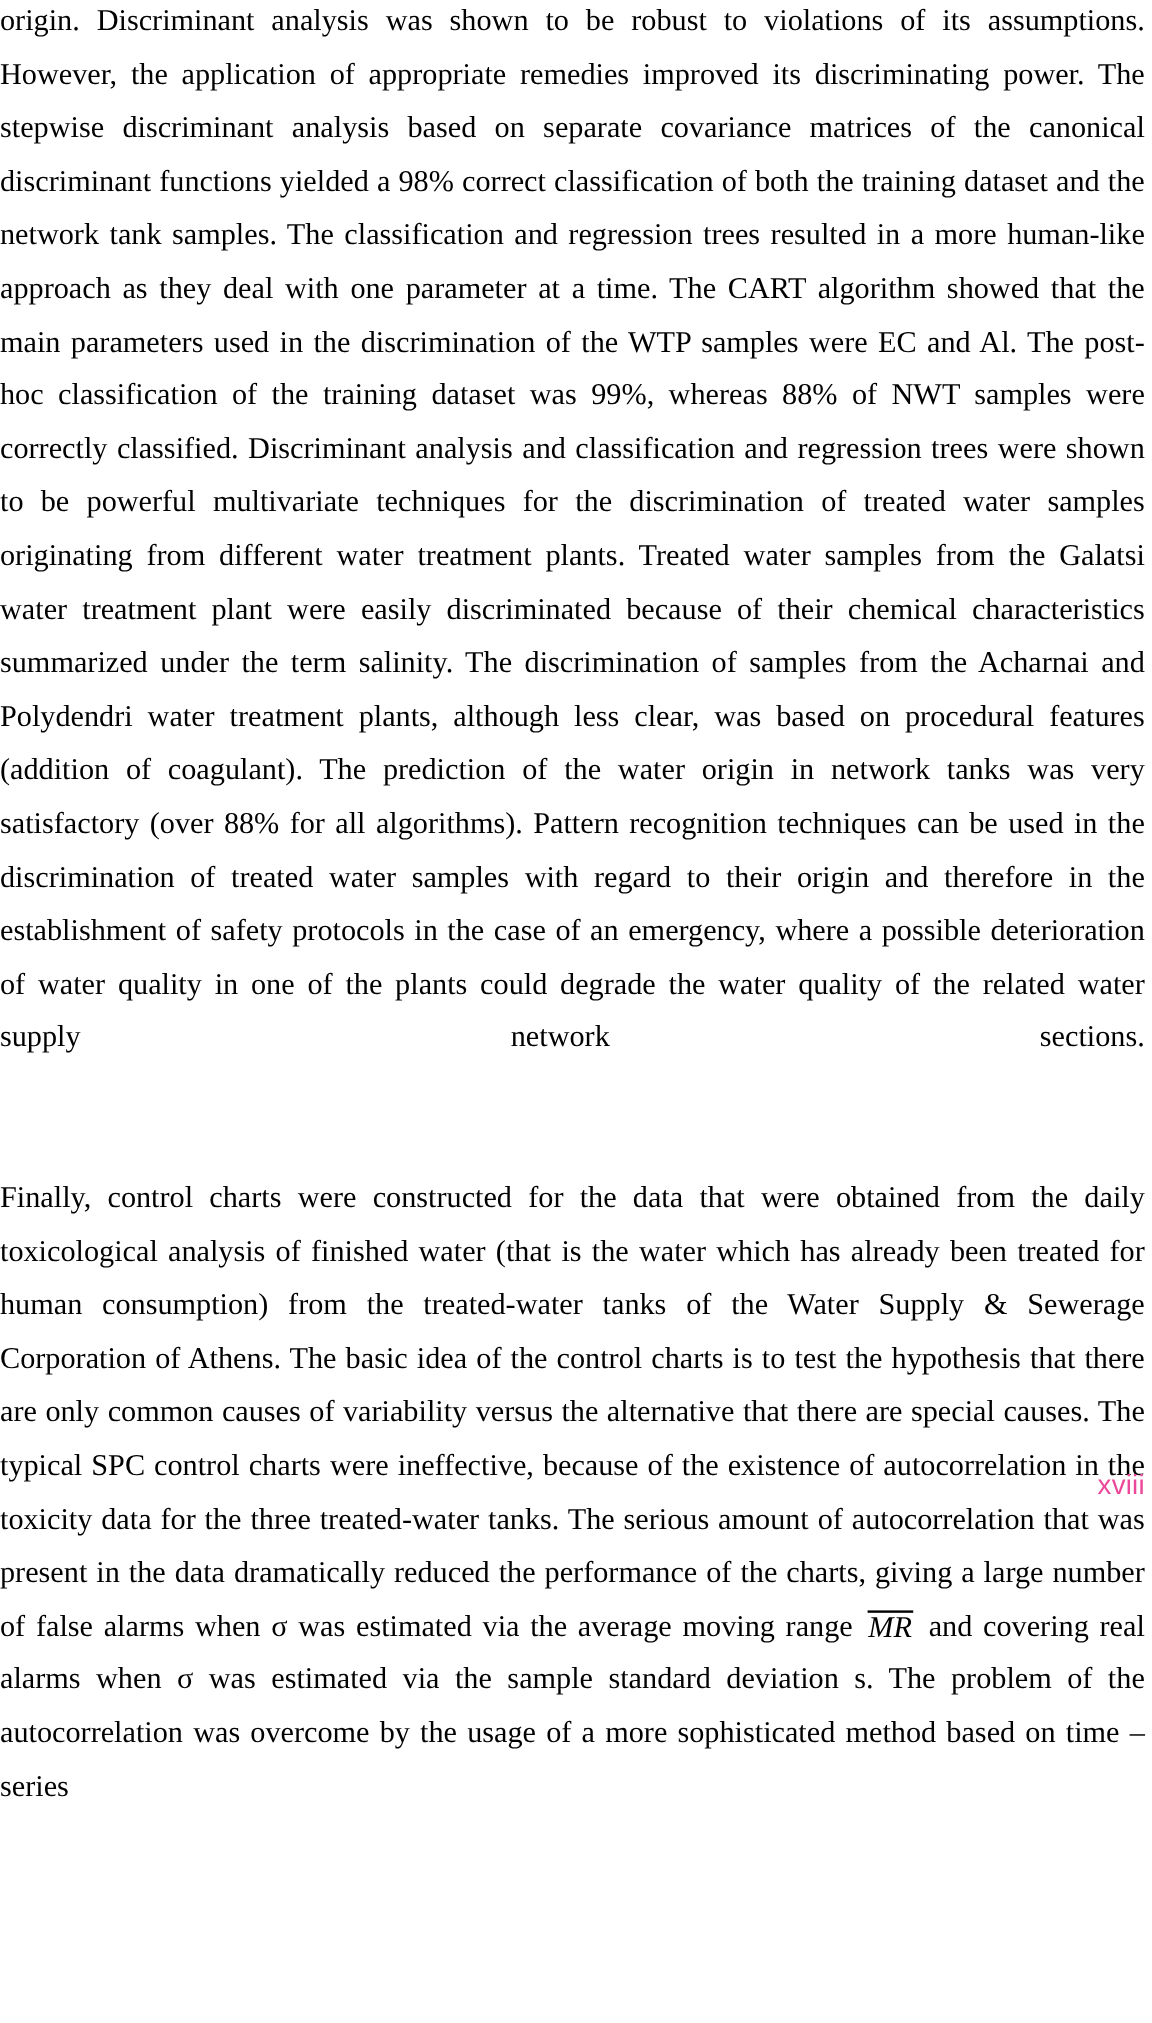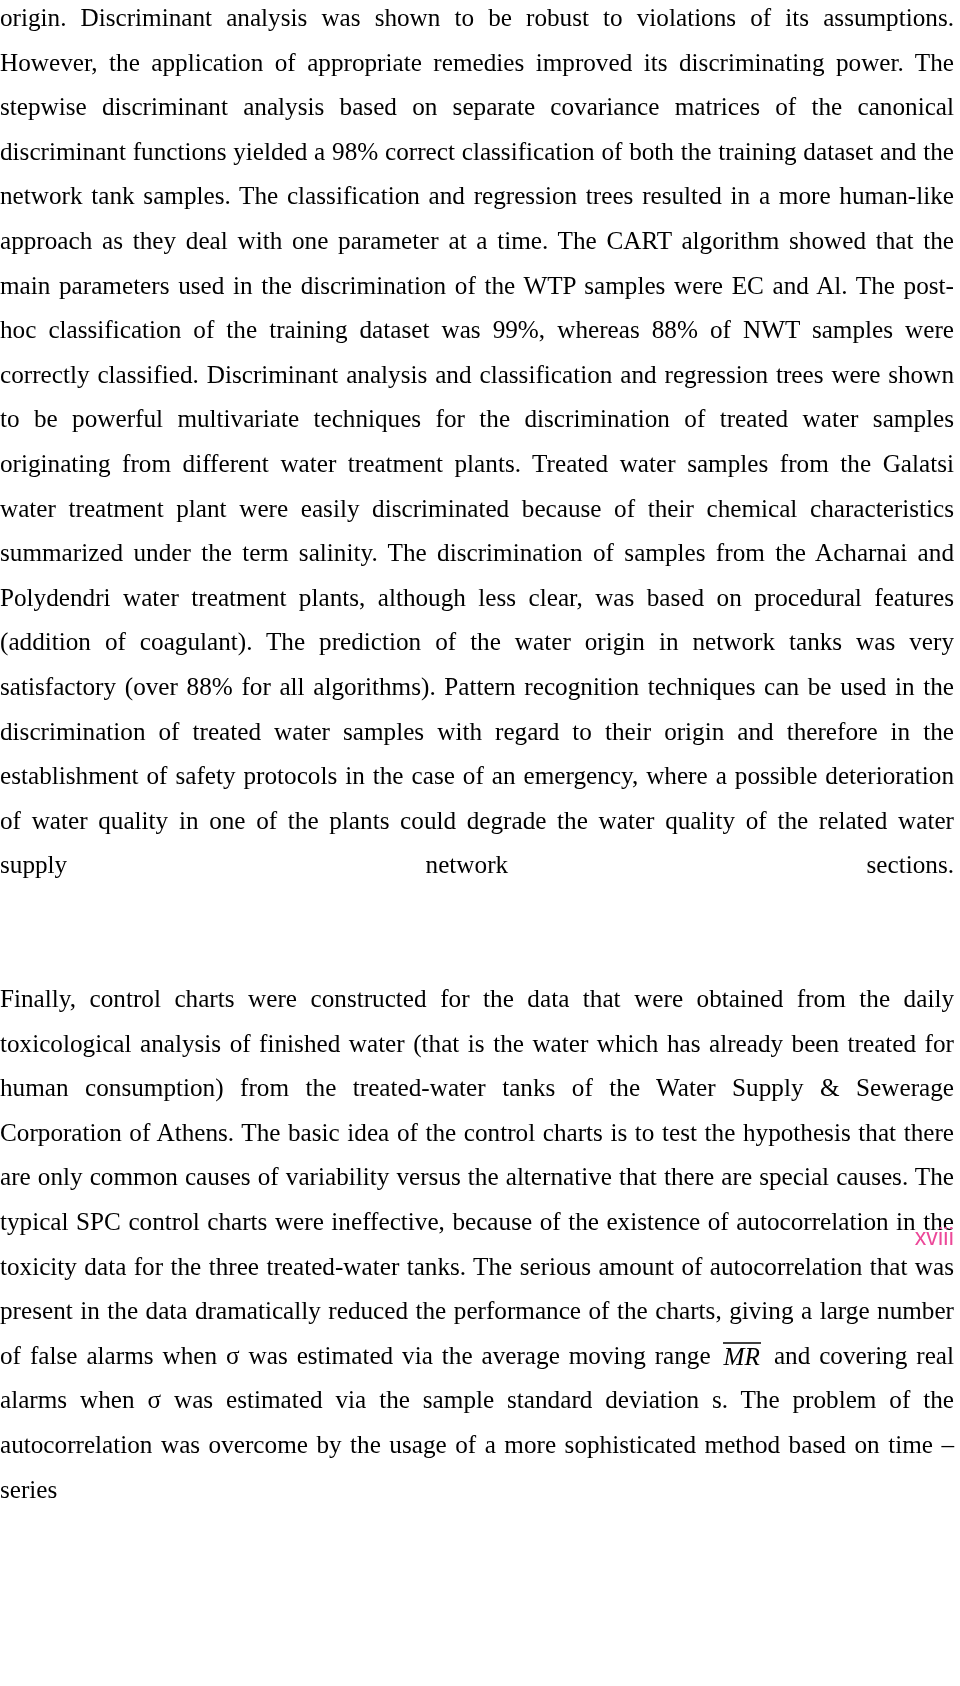--- a/index.html
+++ b/index.html
@@ -53,21 +53,21 @@
   .para.nojustify-last:after { display: none; }
 
   .para + .para {
     margin-top: 44.6px;
   }
 
   
   .mr {
     font-style: italic;
     display: inline-block;
-    border-top: 2px solid #404040;
+    border-top: 2px solid #000000;
     padding: 0 1px;
     line-height: 1.02;
     margin: 0 4px 0 3px;
     position: relative;
     top: 1px;
   }
 
   #page-number {
     position: absolute;
     right: 6px;

